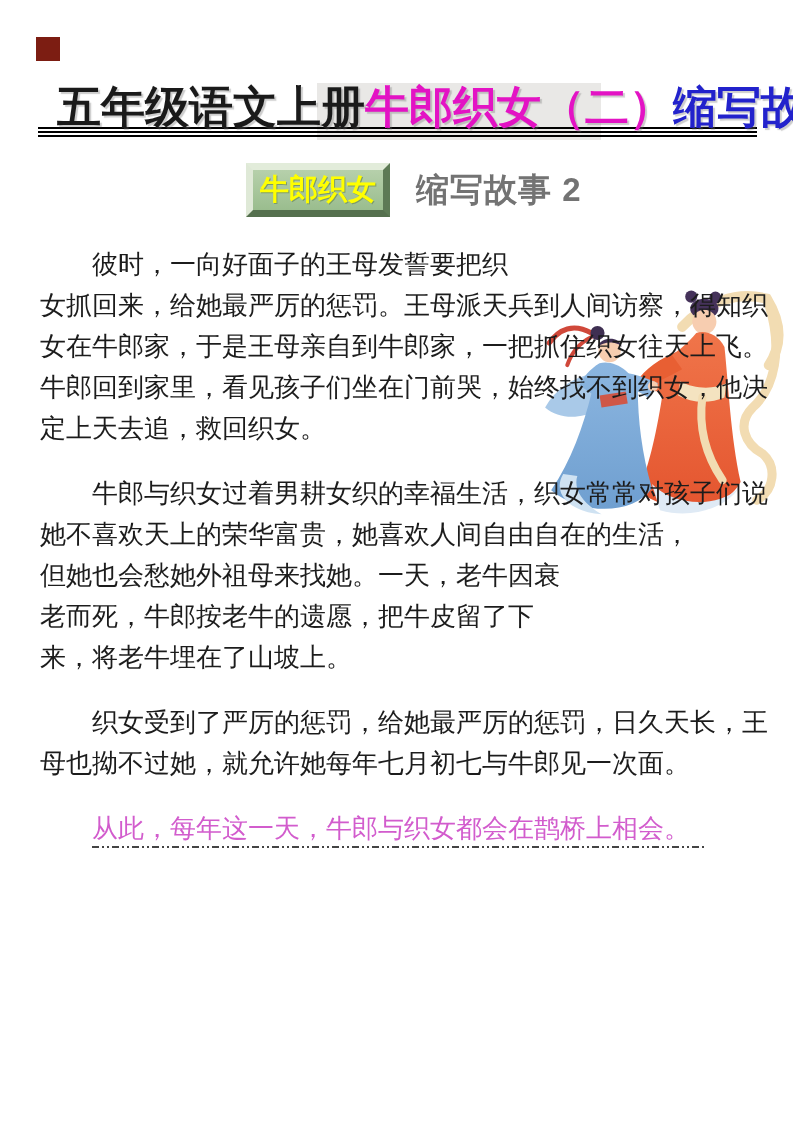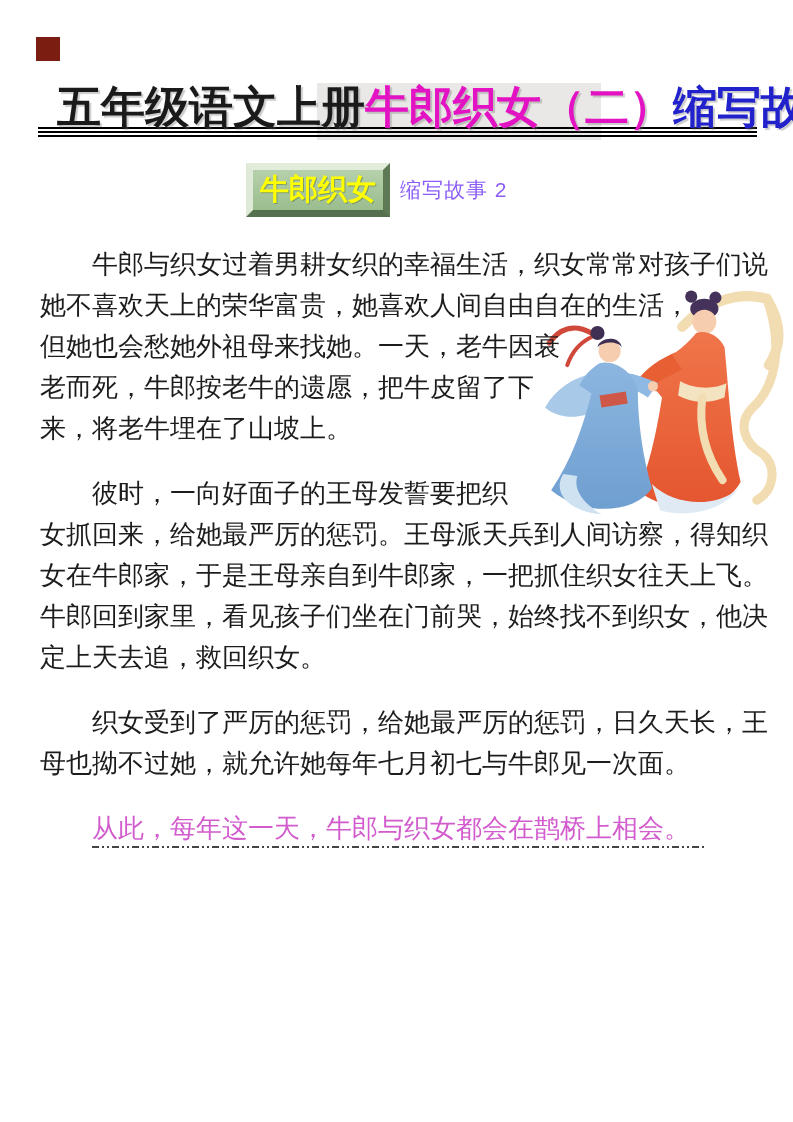--- a/index.html
+++ b/index.html
@@ -31,35 +31,35 @@
   .triple-line{
     position:absolute;left:38px;top:127px;width:719px;height:10px;z-index:1;
     background-image:linear-gradient(#000,#000),linear-gradient(#000,#000),linear-gradient(#000,#000);
     background-size:100% 2px,100% 2px,100% 2px;
     background-position:0 0,0 4px,0 8px;
     background-repeat:no-repeat;
   }
   
   .badge-row{
     position:absolute;left:246px;top:163px;z-index:2;
-    display:flex;align-items:center;gap:10px;
+    display:flex;align-items:center;gap:26px;
   }
   .badge-button{
     box-sizing:border-box;width:144px;height:54px;
     border:7px solid;
     border-color:#e2ecda #5d7a55 #55704e #dfe9d7;
     background:linear-gradient(180deg,#b6d0ab,#9abd8e);
     display:flex;align-items:center;justify-content:center;
   }
   .badge-label{
     font-size:29px;font-weight:700;color:#ffff00;
     text-shadow:1px 1px 0 #7a9a6e;white-space:nowrap;
   }
   .badge-subtitle{
-    font-size:21px;font-weight:400;color:#8b5cf6;white-space:nowrap;
+    font-size:33px;font-weight:700;color:#737373;white-space:nowrap;
     letter-spacing:1px;
   }
   
   .body-text{
     position:absolute;left:40px;top:244px;width:720px;z-index:2;
     font-size:26px;line-height:41px;color:#1c1c1c;
   }
   .body-par{
     margin:0 0 24px 0;
     white-space:pre;
@@ -138,28 +138,28 @@
     <path d="M64,62 C66,52 86,50 88,62 C84,56 70,56 64,62 Z" fill="#3f2f52"></path>
     <path d="M60,88 C40,92 22,104 12,122 C26,134 48,134 64,124 C60,112 58,100 60,88 Z" fill="#a9c9e8"></path>
     <path d="M84,86 C98,88 112,92 124,98 L114,112 C102,104 90,100 80,98 Z" fill="#8fb8e2"></path>
     <path d="M66,78 C56,84 50,92 46,100 L58,108 C50,140 38,175 18,204 C50,230 100,228 118,202 C108,168 104,134 104,104 C100,88 82,74 66,78 Z" fill="url(#gradB)"></path>
     <path d="M66,110 L92,106 L94,118 L68,122 Z" fill="#cf5748"></path>
     <path d="M30,188 C18,208 38,226 68,228 C48,216 40,202 44,190 Z" fill="#cfe2f2"></path>
     <circle cx="119" cy="101" r="5" fill="#f7cdb0"></circle>
   </svg>
 
   <div class="body-text">
+    <p class="body-par">彼时，一向好面子的王母发誓要把织
+女抓回来，给她最严厉的惩罚。王母派天兵到人间访察，得知织
+女在牛郎家，于是王母亲自到牛郎家，一把抓住织女往天上飞。
+牛郎回到家里，看见孩子们坐在门前哭，始终找不到织女，他决
+定上天去追，救回织女。</p>
     <p class="body-par">牛郎与织女过着男耕女织的幸福生活，织女常常对孩子们说
 她不喜欢天上的荣华富贵，她喜欢人间自由自在的生活，
 但她也会愁她外祖母来找她。一天，老牛因衰
 老而死，牛郎按老牛的遗愿，把牛皮留了下
 来，将老牛埋在了山坡上。</p>
-    <p class="body-par">彼时，一向好面子的王母发誓要把织
-女抓回来，给她最严厉的惩罚。王母派天兵到人间访察，得知织
-女在牛郎家，于是王母亲自到牛郎家，一把抓住织女往天上飞。
-牛郎回到家里，看见孩子们坐在门前哭，始终找不到织女，他决
-定上天去追，救回织女。</p>
     <p class="body-par">织女受到了严厉的惩罚，给她最严厉的惩罚，日久天长，王
 母也拗不过她，就允许她每年七月初七与牛郎见一次面。</p>
     <p class="closing-par"><span class="u-dashdot">从此，每年这一天，牛郎与织女都会在鹊桥上相会。</span></p>
   </div>
 
 </div>
 
 </body></html>

